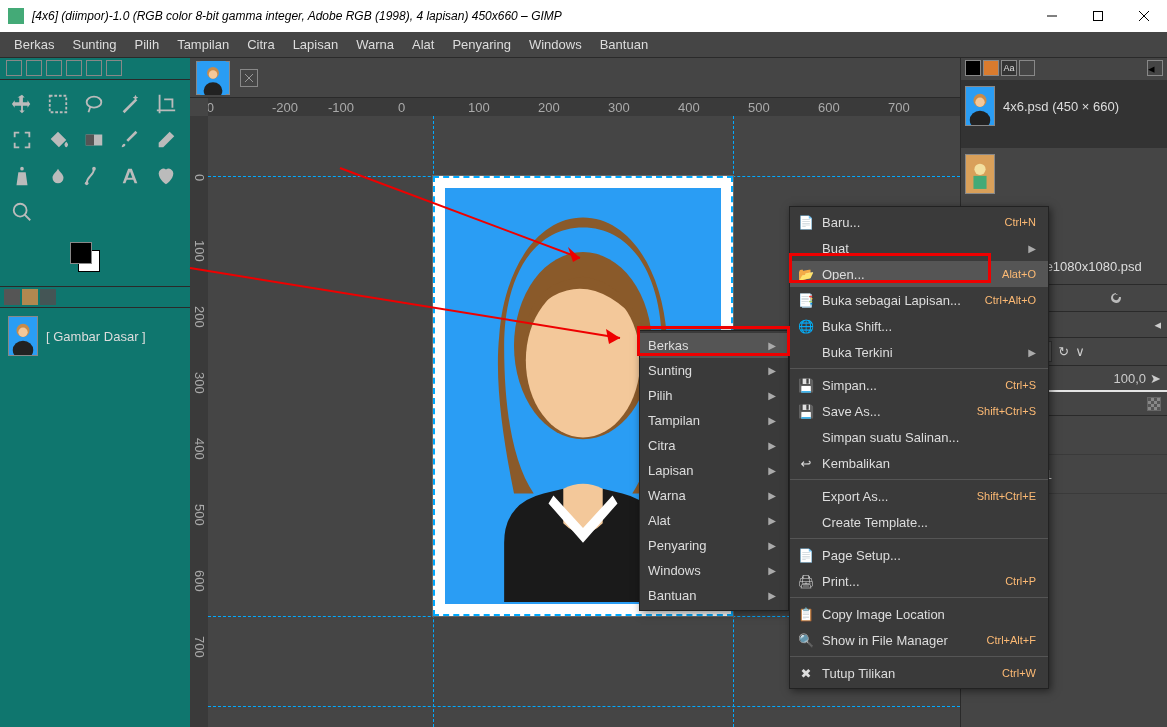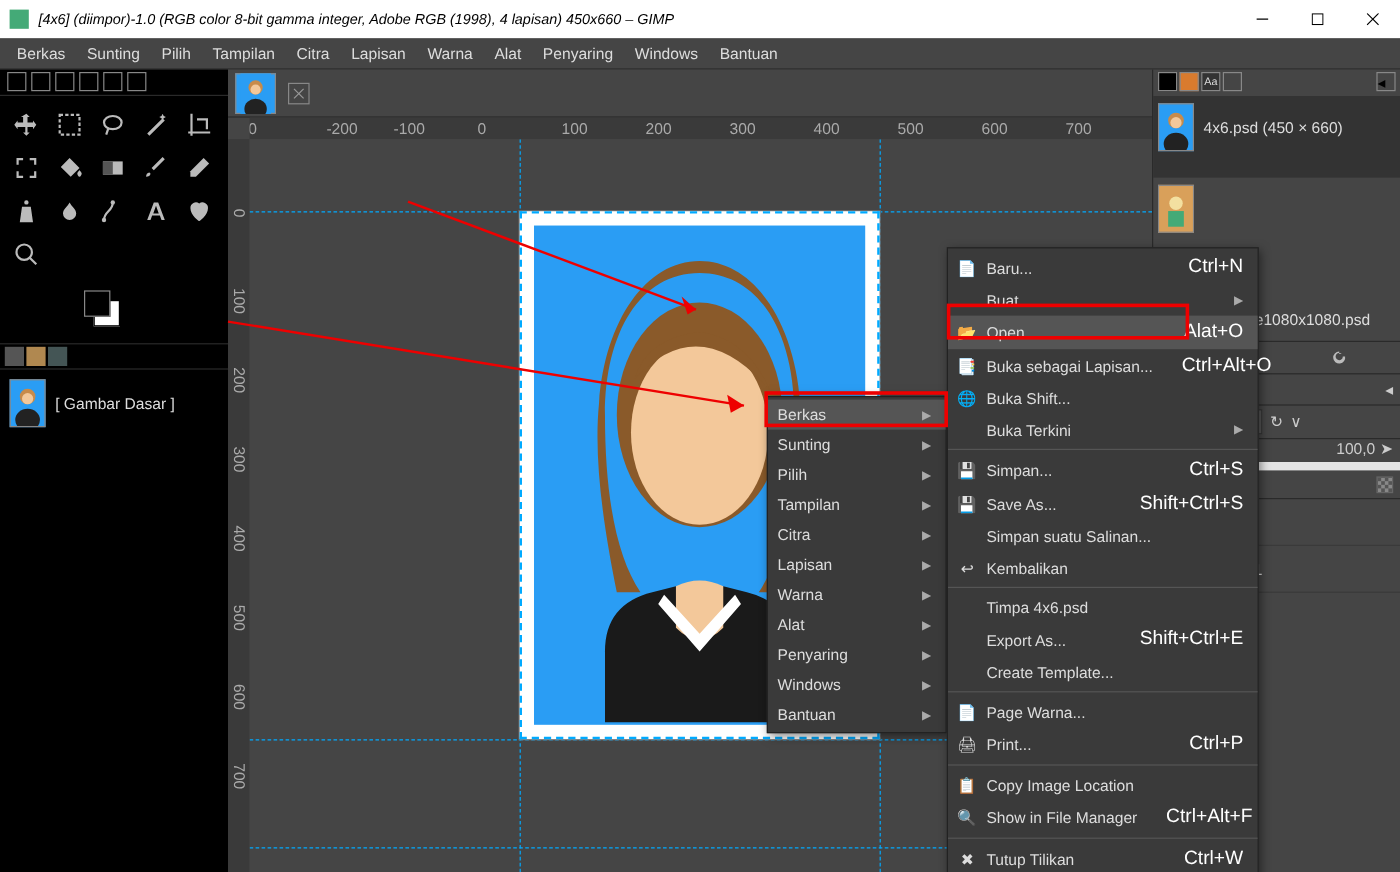--- a/index.html
+++ b/index.html
@@ -6,21 +6,21 @@
 html, body { width: 1167px; height: 727px; overflow: hidden; background: #454545; }
 .titlebar { height: 32px; background: #fff; display: flex; align-items: center; padding: 0 0 0 8px; color: #000; }
 .titlebar .icon { width: 16px; height: 16px; margin-right: 8px; background: #4a7; }
 .titlebar .title { flex: 1; font-size: 12px; font-style: italic; }
 .winbtns { display: flex; }
 .winbtn { width: 46px; height: 32px; display: flex; align-items: center; justify-content: center; }
 .menubar { height: 26px; background: #454545; display: flex; align-items: center; padding: 0 6px; gap: 2px; border-bottom: 1px solid #2a2a2a; }
 .menubar span { color: #ddd; padding: 3px 8px; font-size: 13px; }
 .body-area { position: relative; height: calc(727px - 58px); display: flex; }
 
-.left-panel { width: 190px; background: #000000; display: flex; flex-direction: column; }
+.left-panel { width: 190px; background: #0f766e; display: flex; flex-direction: column; }
 .tool-opts { height: 22px; display: flex; gap: 4px; padding: 2px 6px; border-bottom: 1px solid #2a2a2a; }
 .tool-opts .sq { width: 16px; height: 16px; border: 1px solid #888; }
 .toolbox { padding: 8px 6px; display: grid; grid-template-columns: repeat(5, 32px); gap: 4px; }
 .tool { width: 32px; height: 32px; display: flex; align-items: center; justify-content: center; color: #ccc; font-size: 18px; }
 .tool svg { width: 22px; height: 22px; fill: #bbb; }
 .colorswatch { padding: 8px 36px; position: relative; height: 50px; }
 .sw-bg { position: absolute; top: 14px; left: 78px; width: 22px; height: 22px; background: #fff; border: 1px solid #000; }
 .sw-fg { position: absolute; top: 6px; left: 70px; width: 22px; height: 22px; background: #000; border: 1px solid #888; }
 .layer-tabs { height: 22px; display: flex; gap: 2px; padding: 2px 4px; border-top: 1px solid #2a2a2a; border-bottom: 1px solid #2a2a2a; }
 .layer-tabs .sq { width: 16px; height: 16px; background: #666; }
@@ -52,33 +52,33 @@
 .img-item { display: flex; align-items: center; gap: 8px; padding: 6px 4px 22px 4px; color: #ddd; font-size: 12px; }
 .img-item:first-child { background: #333; }
 .img-thumb { width: 30px; height: 40px; background: #2a9df4; border: 1px solid #888; flex-shrink: 0; }
 .img-thumb.ph { background: #d9a05a; }
 .rp-mid { height: 28px; display: flex; align-items: center; justify-content: space-around; color: #ccc; border-top: 1px solid #2a2a2a; border-bottom: 1px solid #2a2a2a; }
 .rp-mid svg { width: 16px; height: 16px; fill: #bbb; }
 .rp-tabs2 { height: 26px; display: flex; align-items: center; color: #ccc; font-size: 12px; border-bottom: 1px solid #2a2a2a; }
 .rp-tabs2 span { padding: 4px 6px; }
 .rp-mode { height: 28px; display: flex; align-items: center; padding: 0 6px; color: #ccc; font-size: 12px; border-bottom: 1px solid #2a2a2a; gap: 6px; }
 .rp-sel { background: #555; padding: 2px 8px; border: 1px solid #333; }
-.rp-opacity { height: 26px; display: flex; justify-content: flex-end; padding: 0 6px; color: #ccc; font-size: 12px; border-bottom: 7px solid #e5e5e5; }
+.rp-opacity { height: 26px; display: flex; align-items: center; justify-content: flex-end; padding: 0 6px; color: #ccc; font-size: 12px; border-bottom: 2px solid #e5e5e5; }
 .rp-lock { height: 24px; display: flex; align-items: center; justify-content: flex-end; padding: 0 6px; gap: 4px; border-bottom: 1px solid #2a2a2a; }
 .rp-layers { flex: 1; }
 .rp-layer { display: flex; align-items: center; gap: 8px; padding: 4px 6px; color: #ddd; font-size: 12px; border-bottom: 1px solid #3a3a3a; }
 .rp-lthumb { width: 30px; height: 30px; background: repeating-conic-gradient(#888 0% 25%, #555 0% 50%) 50% / 10px 10px; border: 1px solid #888; }
 .rp-lthumb.grp { background: #2a9df4; }
 
 .ctx-menu { position: absolute; background: #3a3a3a; border: 1px solid #222; box-shadow: 2px 2px 8px rgba(0,0,0,.5); color: #ddd; font-size: 13px; padding: 2px 0; z-index: 10; }
 .ctx-item { display: flex; align-items: center; justify-content: space-between; padding: 5px 12px 5px 8px; gap: 24px; white-space: nowrap; }
 .ctx-item.hov { background: #555; }
 .ctx-item .lbl { display: flex; align-items: center; gap: 8px; }
 .ctx-item .ico { width: 16px; height: 16px; display: flex; align-items: center; justify-content: center; }
-.ctx-item .sc { color: #ffffff; font-size: 16px; }
+.ctx-item .sc { color: #fdba74; font-size: 11px; }
 .ctx-item .arr { font-size: 10px; color: #aaa; }
 .ctx-sep { height: 1px; background: #555; margin: 3px 0; }
 .redbox { position: absolute; border: 3px solid #e00; pointer-events: none; z-index: 20; }
 .arrow { position: absolute; pointer-events: none; z-index: 25; }
 .arrow line { stroke: #e00; stroke-width: 2; }
 .arrow polygon { fill: #e00; }
 </style>
 </head>
 <body>
 
@@ -517,43 +517,36 @@
         <span class="lbl">
           <span class="ico">↩</span>
           <span>Kembalikan</span>
         </span>
         <span></span>
       </div>
       <div class="ctx-sep"></div>
       <div class="ctx-item">
         <span class="lbl">
           <span class="ico"></span>
-          <span>Timpa 4x6.psd</span>
-        </span>
-        <span></span>
-      </div>
-      <div class="ctx-item">
-        <span class="lbl">
-          <span class="ico"></span>
           <span>Export As...</span>
         </span>
         <span class="sc">Shift+Ctrl+E</span>
       </div>
       <div class="ctx-item">
         <span class="lbl">
           <span class="ico"></span>
           <span>Create Template...</span>
         </span>
         <span></span>
       </div>
       <div class="ctx-sep"></div>
       <div class="ctx-item">
         <span class="lbl">
           <span class="ico">📄</span>
-          <span>Page Warna...</span>
+          <span>Page Setup...</span>
         </span>
         <span></span>
       </div>
       <div class="ctx-item">
         <span class="lbl">
           <span class="ico">🖨</span>
           <span>Print...</span>
         </span>
         <span class="sc">Ctrl+P</span>
       </div>

